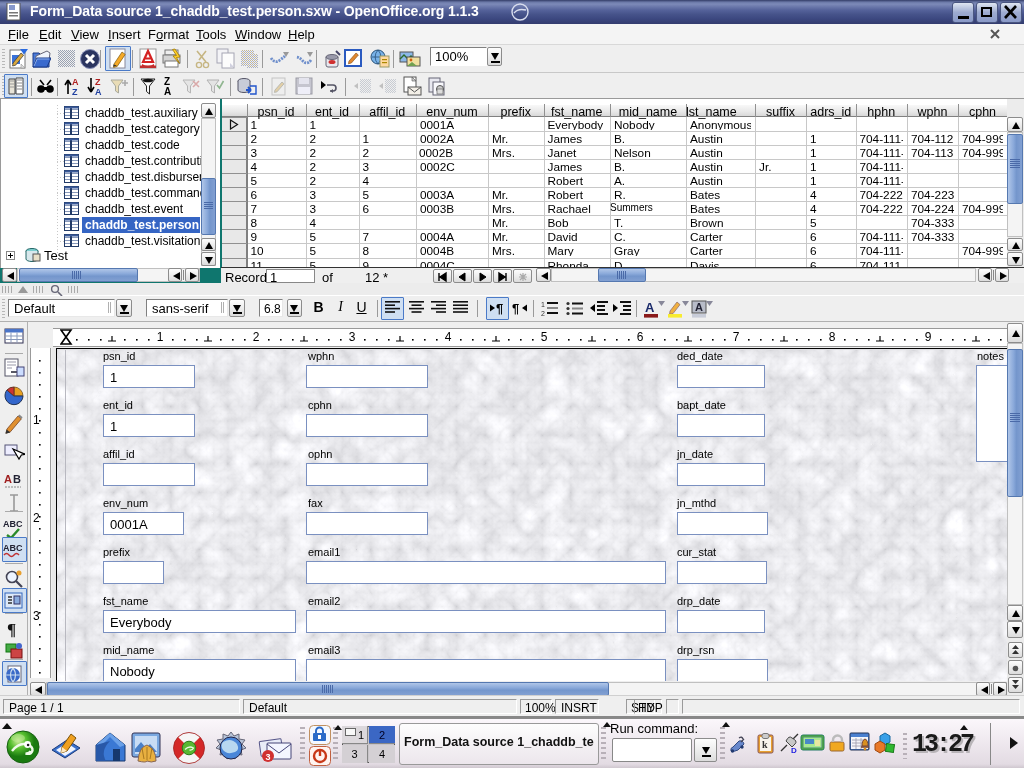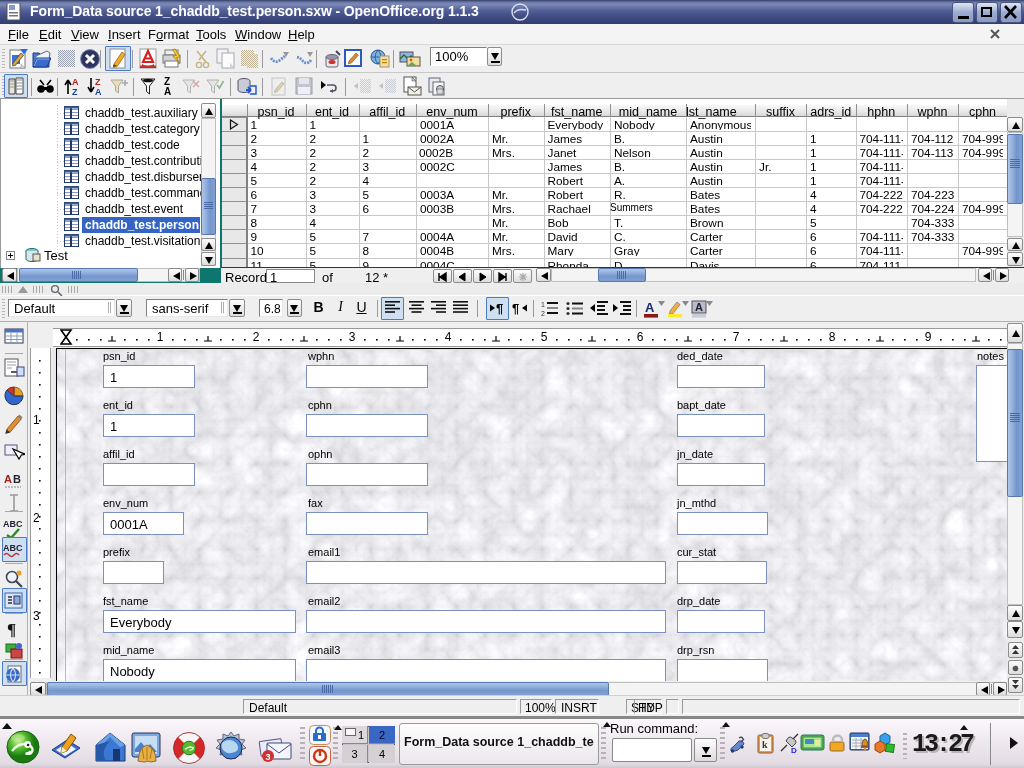--- a/index.html
+++ b/index.html
@@ -1017,20 +1017,21 @@
 <div class="kbtn" style="left:976px;top:359.5px;width:14px;height:14px">
       <div class="aL" style="left:4px;top:3px"></div>
     </div>
 <div class="ab" style="left:991px;top:361.5px;width:1px;height:10px;background:#888"></div>
 <div class="kbtn" style="left:993px;top:359.5px;width:14px;height:14px">
       <div class="aR" style="left:4px;top:3px"></div>
     </div>
 </div>
 
 <div id="status" class="ab" style="left:0;top:695px;width:1024px;height:23px;background:#efefef;border-top:1px solid #d0d0d0;border-bottom:2px solid #888">
+<div class="cell" style="left:3px;top:3px;width:237px"><span style="position:relative;left:1px;top:0px">Page 1 / 1</span></div>
 <div class="cell" style="left:243px;top:3px;width:274px"><span style="position:relative;left:1px;top:0px">Default</span></div>
 <div class="cell" style="left:520px;top:3px;width:32px"><span style="position:relative;left:0px;top:0px">100%</span></div>
 <div class="cell" style="left:555px;top:3px;width:44px"><span style="position:relative;left:1px;top:0px">INSRT</span></div>
 <div class="cell" style="left:626px;top:3px;width:29px"><span style="position:relative;left:0px;top:0px">STD</span></div>
 <div class="cell" style="left:634px;top:3px;width:28px"><span style="position:relative;left:-1px;top:0px">HYP</span></div>
 <div class="cell" style="left:666px;top:3px;width:13px"></div>
 <div class="cell" style="left:682px;top:3px;width:338px"></div>
 </div>
 
 <div id="task" class="ab" style="left:0;top:718px;width:1024px;height:50px;background:linear-gradient(180deg,#fbf7fb 0%,#efe9ef 45%,#e3dbe3 92%,#cfc7cf 100%);border-top:1px solid #8a8a8a">

